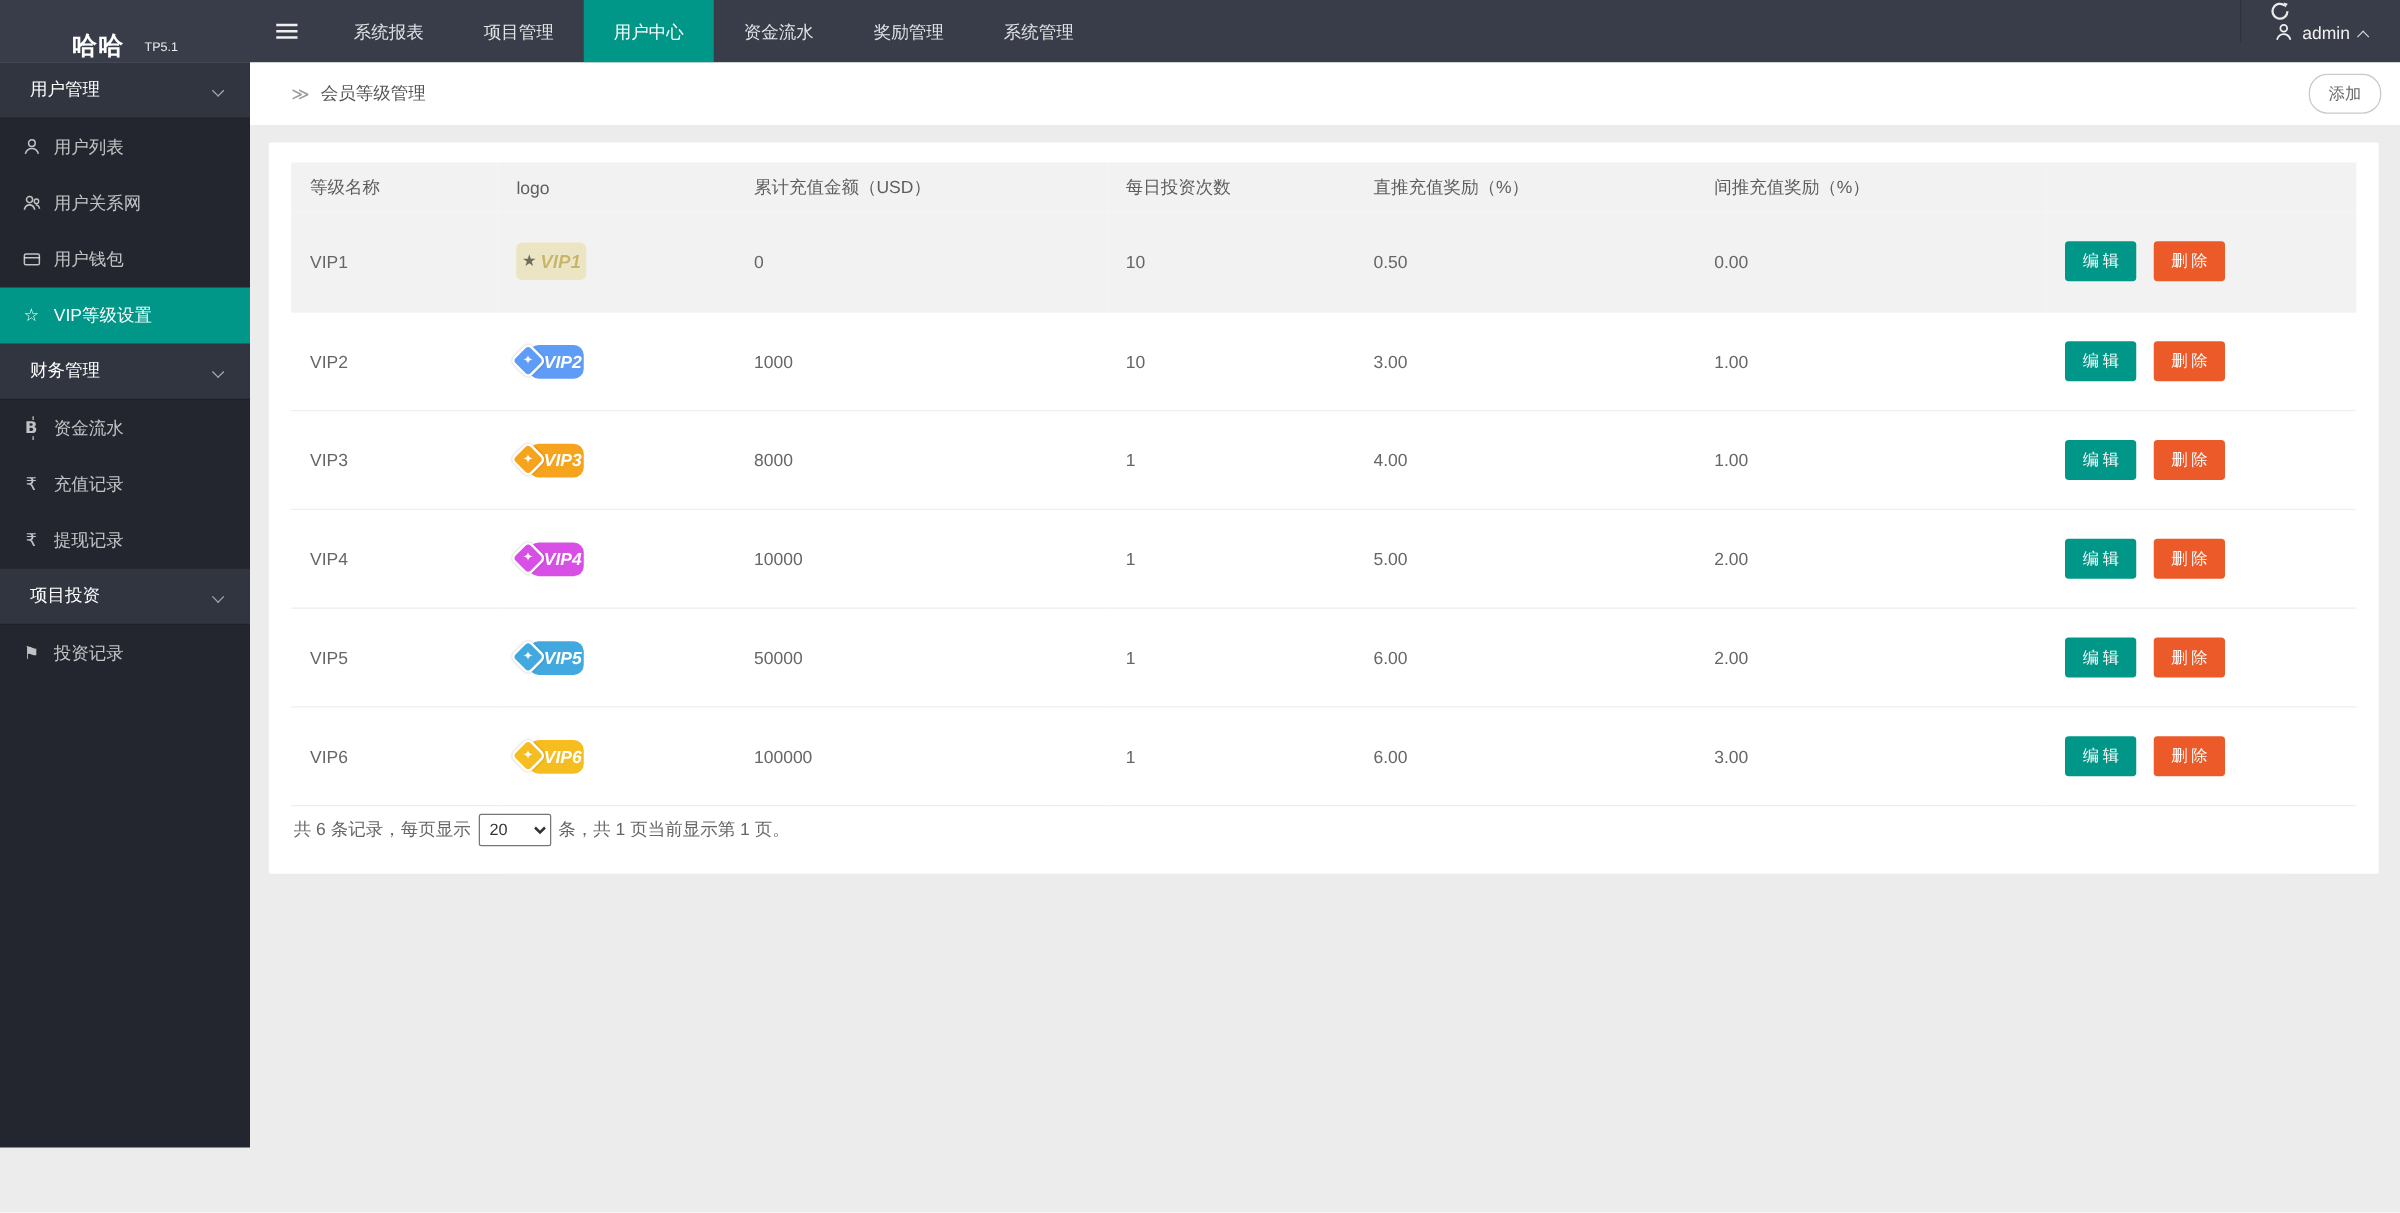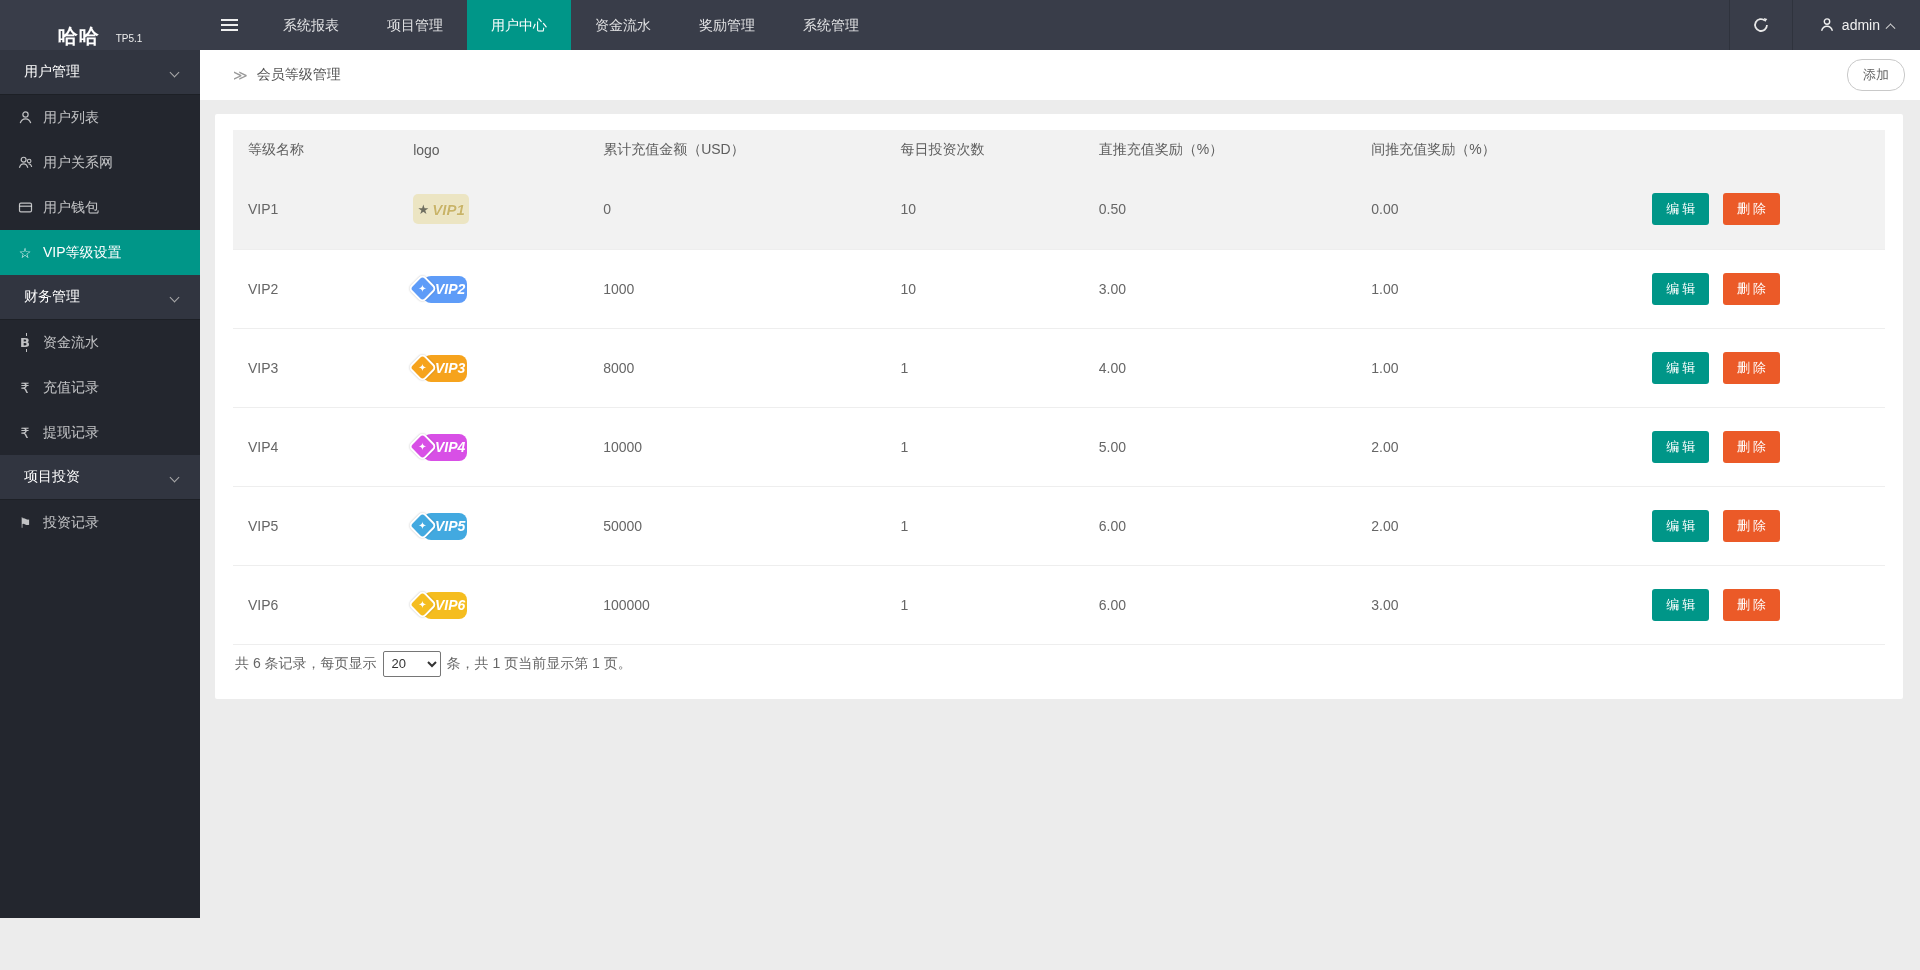--- a/index.html
+++ b/index.html
@@ -12,21 +12,21 @@
   
   .navbar { height:50px; background:#393D49; display:flex; align-items:stretch; }
   .logo { width:200px; display:flex; align-items:flex-end; justify-content:center; color:#fff;gap:12px; }
   .logo b { font-size:20px; font-weight:bold; letter-spacing:1px; }
   .logo sup { font-size:10px; margin-left:4px; transform:translateY(-6px); color:#eee; }
   .ham { display:flex; flex-direction:column; justify-content:center; gap:3px; padding:0 21px; cursor:pointer; }
   .ham span { display:block; width:17px; height:2px; background:#f0f0f0; }
   .topmenu { display:flex; }
   .topmenu .mitem { line-height:50px; padding:0 24px; color:rgba(255,255,255,.85); cursor:pointer; }
   .topmenu .mitem.active { background:#009688; color:#fff; }
-  .nav-right { margin-left:auto; display:flex; align-items:stretch; }
+  .nav-right { margin-left:auto; display:flex; align-items:stretch;flex-direction:column; }
   .nav-btn { display:flex; align-items:center; padding:0 22px; border-left:1px solid #33374. ; }
   .nav-btn, .user-menu { border-left:1px solid #2f333d; }
   .user-menu { display:flex; align-items:center; gap:7px; padding:0 26px; color:#f1f1f1; cursor:pointer; }
   .chev { width:7px; height:7px; border-right:1.6px solid #d8d8d8; border-bottom:1.6px solid #d8d8d8; display:inline-block; }
   .chev.up { transform:rotate(-135deg) translate(-2px,-2px); }
   .chev.down { transform:rotate(45deg); }
   
   .wrap { display:flex; height:868px; }
   
   .sidebar { width:200px; background:#23262E; flex-shrink:0; padding-bottom:20px; }

